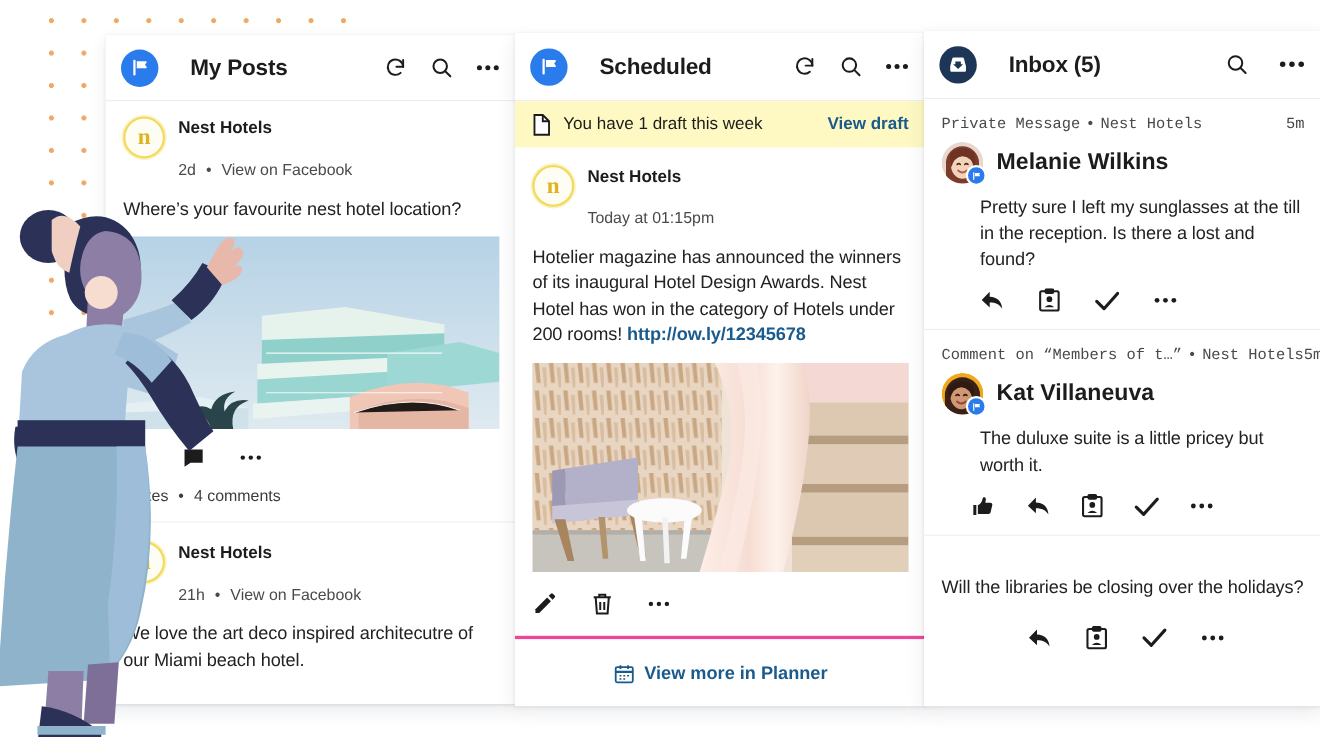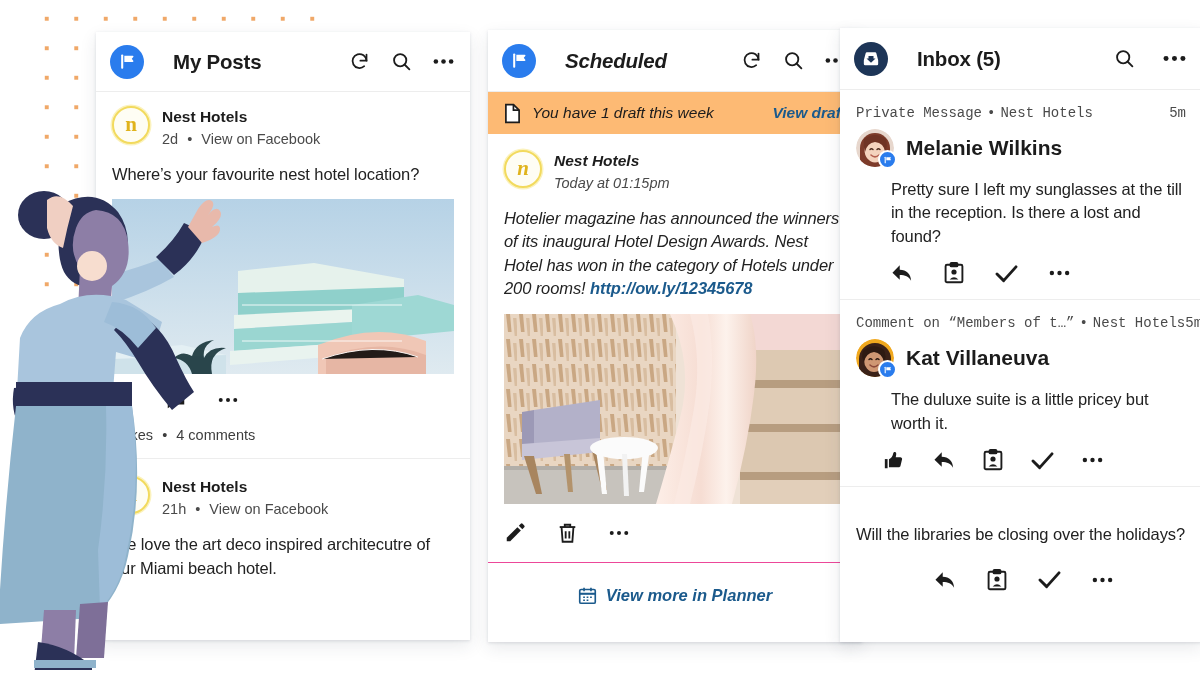--- a/index.html
+++ b/index.html
@@ -22,21 +22,21 @@
 
   
   .panel {
     position: absolute;
     background: #ffffff;
     box-shadow: 0 1px 3px rgba(40,50,70,.13), 0 6px 16px rgba(40,50,70,.10);
     z-index: 5;
     overflow: hidden;
   }
   #panel-myposts  { left: 96px;  top: 32px; width: 374px; height: 608px; }
-  #panel-sched    { left: 488px; top: 30px; width: 374px; height: 612px; z-index: 6; font-style: italic; }
+  #panel-sched    { left: 468px; top: 30px; width: 374px; height: 612px; z-index: 6; }
   #panel-inbox    { left: 840px; top: 28px; width: 362px; height: 614px; z-index: 7; }
 
   .panel-header {
     height: 60px; display: flex; align-items: center;
     padding: 0 16px 0 14px; background: #fff;
     border-bottom: 1px solid #ededed;
   }
   .hdr-title {
     font-size: 20.5px; font-weight: bold; color: #1c1c1c;
     margin-left: 29px; letter-spacing: -.2px; flex: 1;
@@ -61,21 +61,21 @@
     background: #fefdf4;
     border: 2.5px solid #f2da5e;
     box-shadow: 0 0 0 1.5px #fbf2bd;
     display: flex; align-items: center; justify-content: center;
     font-family: "Liberation Serif", serif;
     font-size: 21px; color: #e0b31c; font-weight: bold; line-height: 1;
     padding-bottom: 2px;
   }
   .post-meta { padding-top: 1px; }
   .post-author { font-size: 15.5px; font-weight: bold; color: #1c1c1c; line-height: 1.35; }
-  .post-sub { font-size: 14.5px; color: #4a4a4a; line-height: 1.45; margin-top: 1px; }
+  .post-sub { font-size: 14.5px; color: #4a4a4a; line-height: 1.45; margin-top: 17px; }
   .dot-sep { display: inline-block; margin: 0 5px; }
   .post-body {
     font-size: 16.5px; color: #222; line-height: 1.42;
     margin-top: 13px; letter-spacing: -.1px;
   }
   .post-body a, .link-inline { color: #1b5a8c; font-weight: bold; text-decoration: none; }
 
   .post-actions { display: flex; align-items: center; gap: 31px; padding: 15px 0 0 0; }
   .act { cursor: pointer; display: flex; align-items: center; }
   .post-stats { font-size: 14.5px; color: #3d3d3d; padding: 16px 0 15px 0; }
@@ -85,29 +85,29 @@
   .photo { width: 100%; position: relative; overflow: hidden; margin-top: 13px; }
 
   
   .photo-hotel { height: 175px; background: linear-gradient(#bcd5e8 0%, #cde0ec 55%, #dceaf1 100%); }
 
   
   .photo-interior { height: 190px; background: #e8ded4; }
 
   
   .draft-banner {
-    background: #fdba74; height: 42px;
+    background: #fef9c3; height: 42px;
     display: flex; align-items: center; padding: 0 16px;
   }
   .draft-text { font-size: 15.5px; color: #1c1c1c; margin-left: 11px; flex: 1; }
   .draft-link { font-size: 15.5px; font-weight: bold; color: #1b5a8c; cursor: pointer; }
 
   
   .planner-footer {
-    border-top: 1px solid #ec4899;
+    border-top: 3px solid #ec4899;
     height: 66px; display: flex; align-items: center; justify-content: center;
     gap: 9px; cursor: pointer;
   }
   .planner-label { font-size: 16.5px; font-weight: bold; color: #1b5a8c; }
 
   
   .inbox-item { padding: 15px 16px 0 16px; }
   .inbox-meta {
     font-size: 14px; color: #4a4a4a; display: flex; align-items: center;
     white-space: nowrap;

